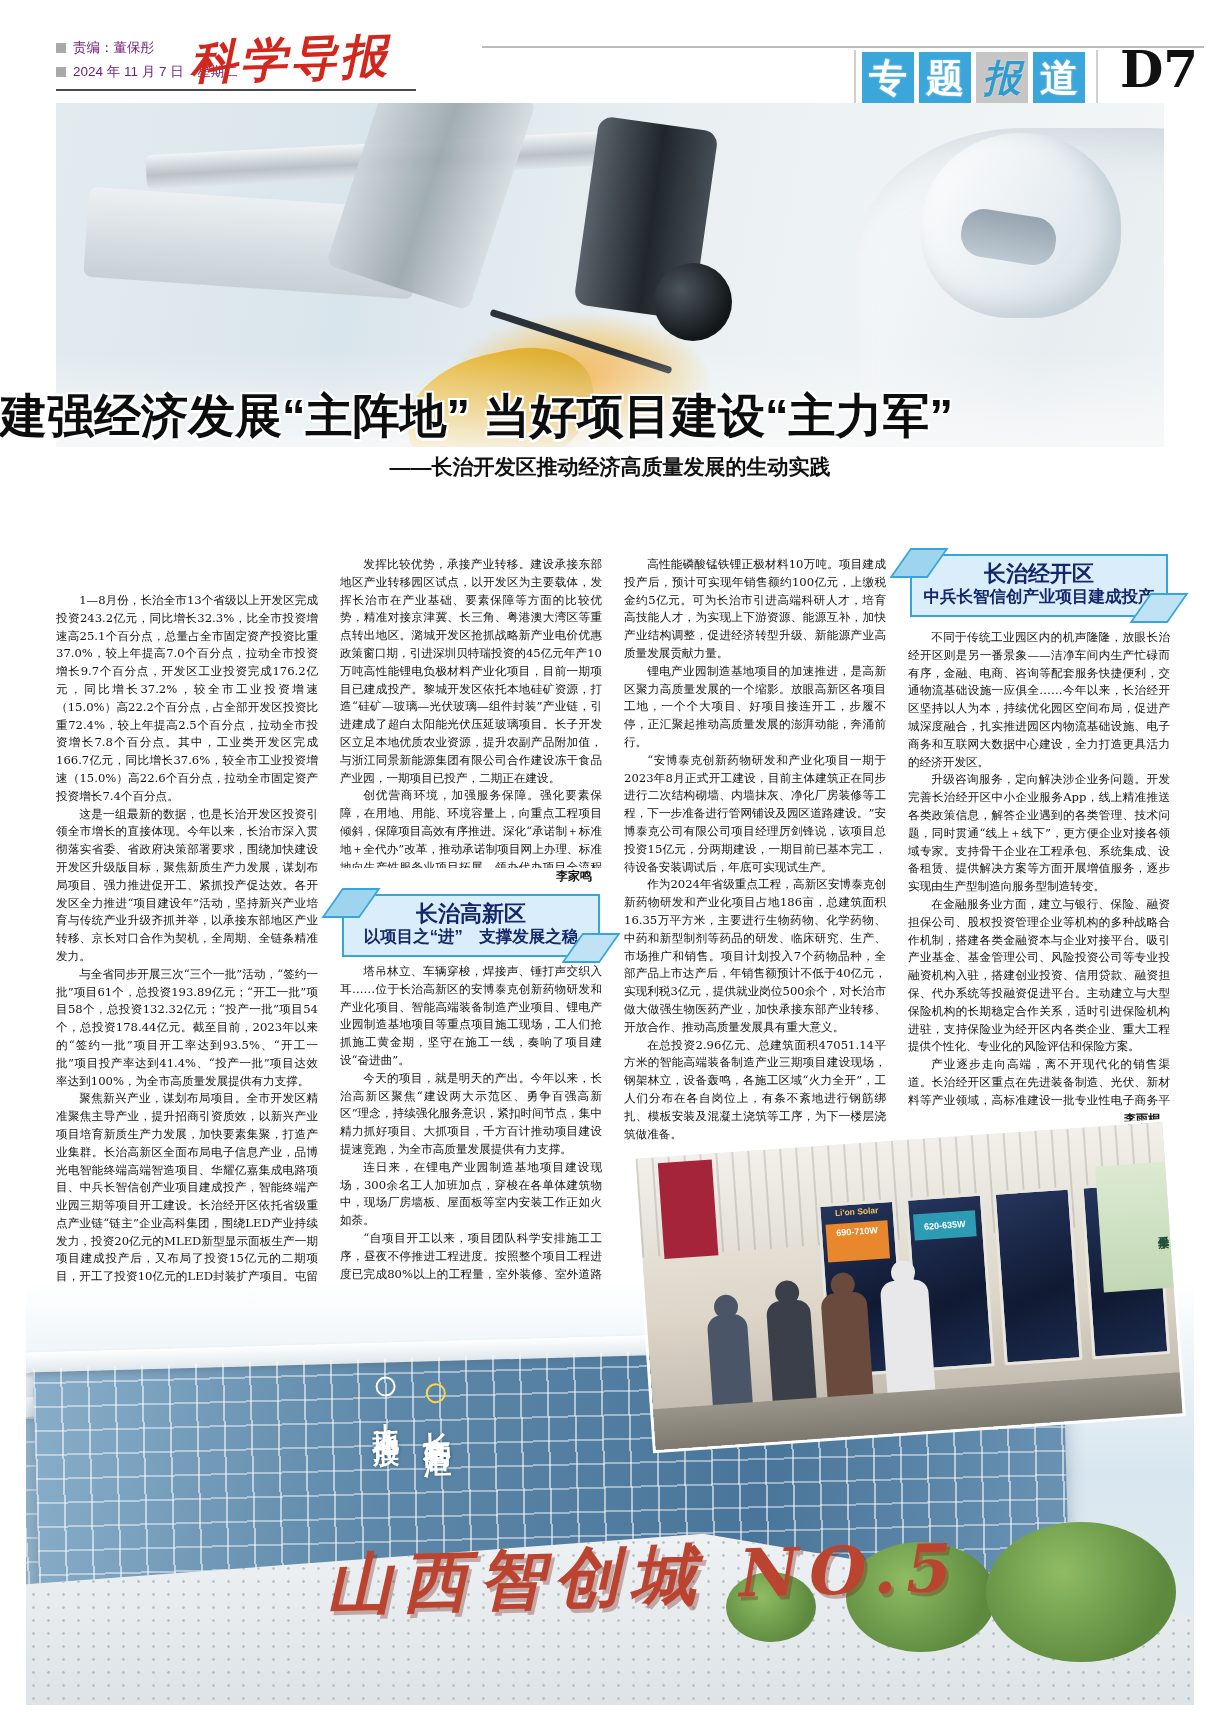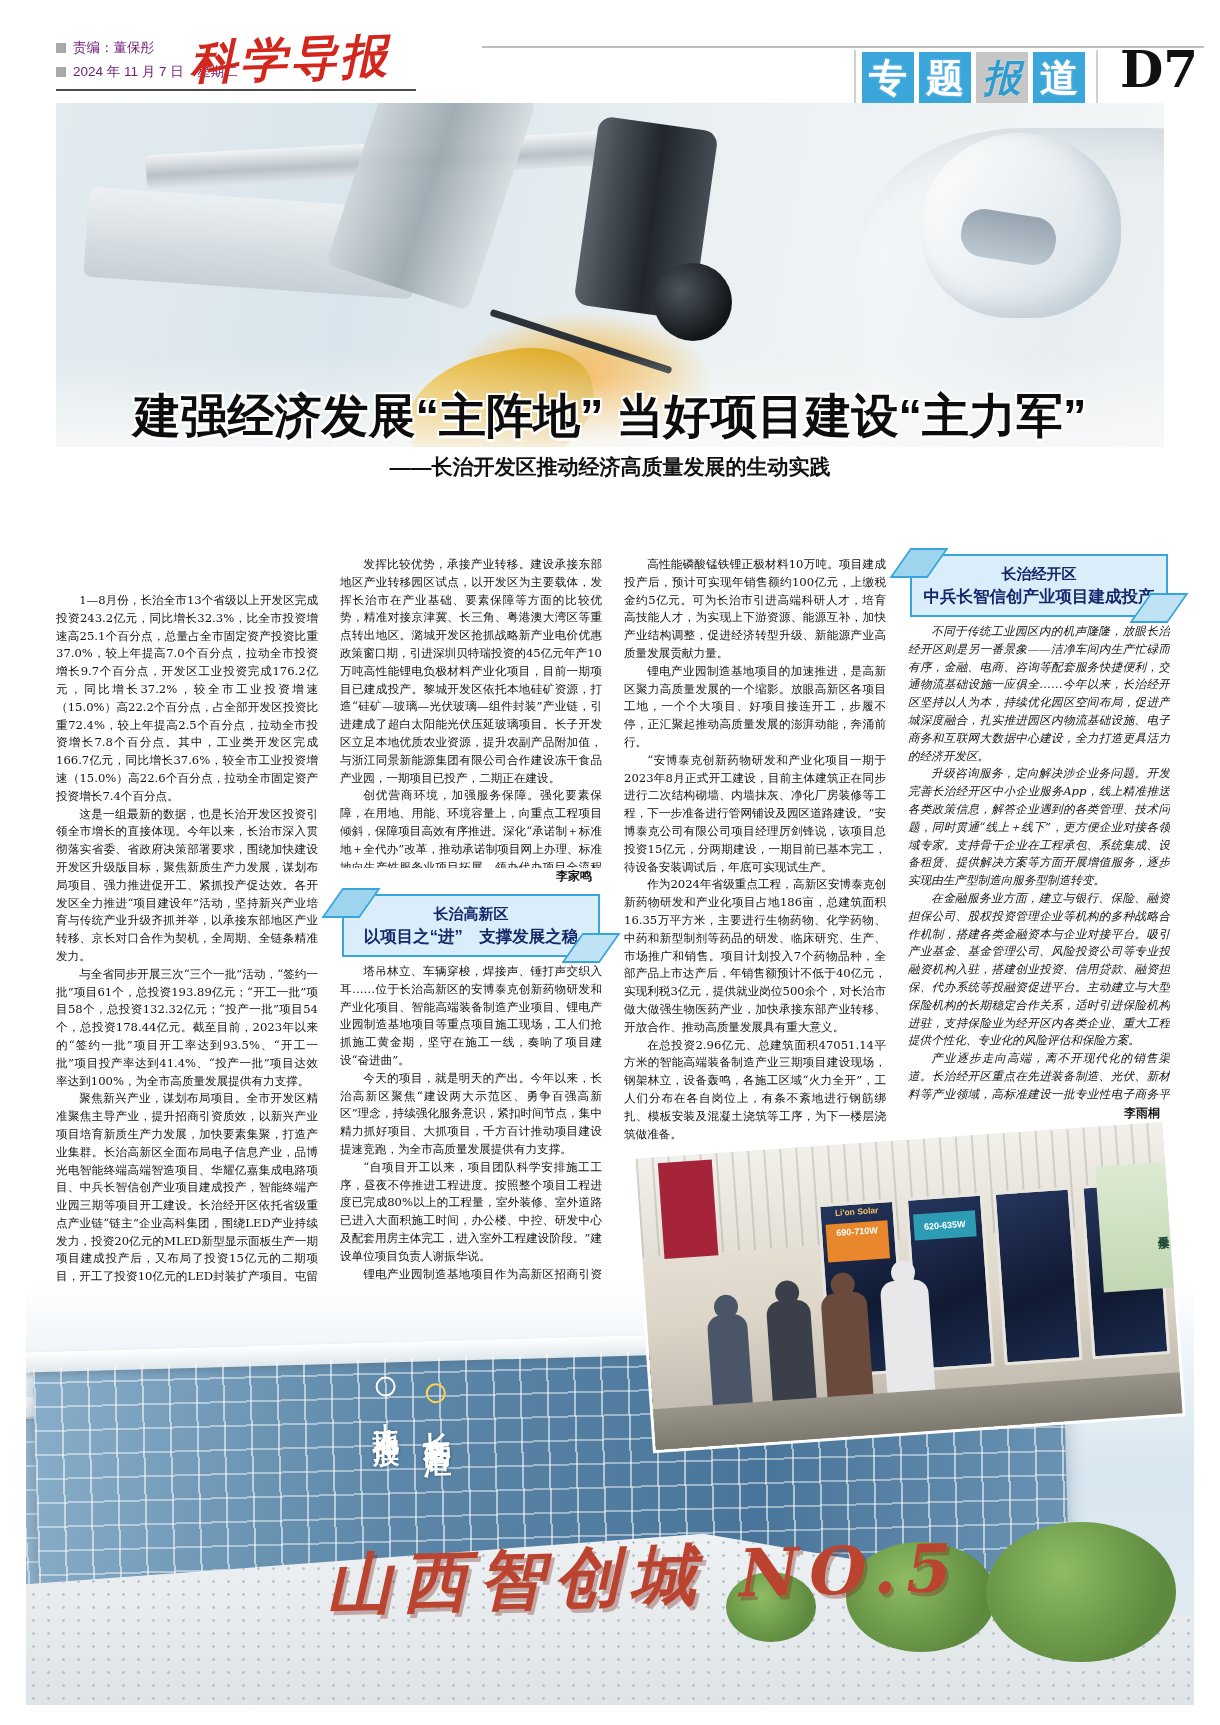--- a/index.html
+++ b/index.html
@@ -46,37 +46,37 @@
   .pt-suit{position:absolute;left:800px;top:25px;width:420px;height:330px;border-radius:40% 30% 0 0;
            background:linear-gradient(110deg,#f7f9fa,#e7edf0 50%,#f3f6f7);box-shadow:inset -25px 10px 40px rgba(170,185,195,.45);}
   .pt-hood{position:absolute;left:865px;top:30px;width:200px;height:185px;border-radius:50% 50% 45% 45%;
            background:linear-gradient(120deg,#ffffff,#e2e9ee 70%);box-shadow:inset -14px -10px 24px rgba(160,175,188,.5);}
   .pt-visor{position:absolute;left:905px;top:110px;width:95px;height:48px;border-radius:22px;
             background:linear-gradient(#7a8b99,#aebcc6);opacity:.75;transform:rotate(9deg);}
   .pt-fade{position:absolute;left:0;bottom:0;width:100%;height:95px;
            background:linear-gradient(rgba(255,255,255,0),rgba(250,250,250,.85));}
 
   
-  .headline{position:absolute;left:0;top:385px;width:1220px;text-align:center;z-index:5;
+  .headline{position:absolute;left:0;top:385px;width:1220px;text-align:left;z-index:5;
             font-family:"Liberation Sans",sans-serif;font-weight:900;font-size:47px;color:#0d0d0d;
             letter-spacing:0;white-space:nowrap;
             text-shadow:-2px -2px 0 #fff,2px -2px 0 #fff,-2px 2px 0 #fff,2px 2px 0 #fff,0 3px 0 #fff;}
   .subhead{position:absolute;left:0;top:453px;width:1220px;text-align:center;z-index:5;
            font-family:"Liberation Sans",sans-serif;font-weight:bold;font-size:21px;color:#111;}
 
   
   .col{position:absolute;width:262px;font-size:11.6px;line-height:17.8px;color:#141414;text-align:justify;}
   .para{margin:0;text-indent:2em;}
   .clip{overflow:hidden;}
   .author{text-align:right;font-weight:bold;padding-right:10px;font-size:12px;height:20px;}
 
   
   .sec-box{position:relative;margin:6px 2px;background:#d9eefa;border:2px solid #35a5dc;
            text-align:center;padding:7px 4px 8px;}
-  .sec-box .l1{font-family:"Liberation Sans",sans-serif;font-weight:bold;font-size:15px;color:#14276b;line-height:22px;}
+  .sec-box .l1{font-family:"Liberation Sans",sans-serif;font-weight:bold;font-size:22px;color:#14276b;line-height:22px;}
   .sec-box .l2{font-family:"Liberation Sans",sans-serif;font-weight:bold;font-size:16.5px;color:#14276b;line-height:22px;}
   .slash{position:absolute;width:34px;height:26px;background:#9fd4ef;border:2px solid #35a5dc;
          transform:skewX(-35deg);}
   .slash.tl{left:-12px;top:-8px;}
   .slash.br{right:-12px;bottom:-8px;background:#bfe3f5;}
 
   
   .photo-expo{position:absolute;left:645px;top:1140px;width:528px;height:292px;z-index:4;
               transform:rotate(-4deg);overflow:hidden;background:linear-gradient(#efece5 0%,#ddd6c9 55%,#b9b2a6 100%);
               box-shadow:0 0 0 3px #fff;}
@@ -192,20 +192,21 @@
     <div class="author">李家鸣</div>
     <div class="sec-box">
       <span class="slash tl"></span>
       <div class="l1">长治高新区</div>
       <div class="l2">以项目之“进”　支撑发展之稳</div>
       <span class="slash br"></span>
     </div>
     <div class="clip" style="height:422px;">
         <p class="para">塔吊林立、车辆穿梭，焊接声、锤打声交织入耳……位于长治高新区的安博泰克创新药物研发和产业化项目、智能高端装备制造产业项目、锂电产业园制造基地项目等重点项目施工现场，工人们抢抓施工黄金期，坚守在施工一线，奏响了项目建设“奋进曲”。</p>
         <p class="para">今天的项目，就是明天的产出。今年以来，长治高新区聚焦“建设两大示范区、勇争百强高新区”理念，持续强化服务意识，紧扣时间节点，集中精力抓好项目、大抓项目，千方百计推动项目建设提速竞跑，为全市高质量发展提供有力支撑。</p>
+        <p class="para">连日来，在锂电产业园制造基地项目建设现场，300余名工人加班加点，穿梭在各单体建筑物中，现场厂房墙板、屋面板等室内安装工作正如火如荼。</p>
         <p class="para">“自项目开工以来，项目团队科学安排施工工序，昼夜不停推进工程进度。按照整个项目工程进度已完成80%以上的工程量，室外装修、室外道路已进入大面积施工时间，办公楼、中控、研发中心及配套用房主体完工，进入室外工程建设阶段。”建设单位项目负责人谢振华说。</p>
         <p class="para">锂电产业园制造基地项目作为高新区招商引资的重点项目，项目一期规划总占地面积约306亩，新建厂房等建筑11万余平方米，建设16条全自动生产线，实现年产</p>
       </div>
   </div>
 
   <div class="col" style="left:624px;top:556px;">
     <div class="clip" style="height:586px;">
         <p class="para">高性能磷酸锰铁锂正极材料10万吨。项目建成投产后，预计可实现年销售额约100亿元，上缴税金约5亿元。可为长治市引进高端科研人才，培育高技能人才，为实现上下游资源、能源互补，加快产业结构调整，促进经济转型升级、新能源产业高质量发展贡献力量。</p>
         <p class="para">锂电产业园制造基地项目的加速推进，是高新区聚力高质量发展的一个缩影。放眼高新区各项目工地，一个个大项目、好项目接连开工，步履不停，正汇聚起推动高质量发展的澎湃动能，奔涌前行。</p>
         <p class="para">“安博泰克创新药物研发和产业化项目一期于2023年8月正式开工建设，目前主体建筑正在同步进行二次结构砌墙、内墙抹灰、净化厂房装修等工程，下一步准备进行管网铺设及园区道路建设。”安博泰克公司有限公司项目经理厉剑锋说，该项目总投资15亿元，分两期建设，一期目前已基本完工，待设备安装调试后，年底可实现试生产。</p>
@@ -215,21 +216,21 @@
     <div class="author">李茹</div>
   </div>
 
   <div class="col" style="left:908px;top:548px;">
     <div class="sec-box">
       <span class="slash tl"></span>
       <div class="l1">长治经开区</div>
       <div class="l2">中兵长智信创产业项目建成投产</div>
       <span class="slash br"></span>
     </div>
-    <div class="clip" style="height:482px;margin-top:6px;font-style:italic;">
+    <div class="clip" style="height:482px;margin-top:12px;">
         <p class="para">不同于传统工业园区内的机声隆隆，放眼长治经开区则是另一番景象——洁净车间内生产忙碌而有序，金融、电商、咨询等配套服务快捷便利，交通物流基础设施一应俱全……今年以来，长治经开区坚持以人为本，持续优化园区空间布局，促进产城深度融合，扎实推进园区内物流基础设施、电子商务和互联网大数据中心建设，全力打造更具活力的经济开发区。</p>
         <p class="para">升级咨询服务，定向解决涉企业务问题。开发完善长治经开区中小企业服务App，线上精准推送各类政策信息，解答企业遇到的各类管理、技术问题，同时贯通“线上＋线下”，更方便企业对接各领域专家。支持骨干企业在工程承包、系统集成、设备租赁、提供解决方案等方面开展增值服务，逐步实现由生产型制造向服务型制造转变。</p>
         <p class="para">在金融服务业方面，建立与银行、保险、融资担保公司、股权投资管理企业等机构的多种战略合作机制，搭建各类金融资本与企业对接平台。吸引产业基金、基金管理公司、风险投资公司等专业投融资机构入驻，搭建创业投资、信用贷款、融资担保、代办系统等投融资促进平台。主动建立与大型保险机构的长期稳定合作关系，适时引进保险机构进驻，支持保险业为经开区内各类企业、重大工程提供个性化、专业化的风险评估和保险方案。</p>
         <p class="para">产业逐步走向高端，离不开现代化的销售渠道。长治经开区重点在先进装备制造、光伏、新材料等产业领域，高标准建设一批专业性电子商务平台。同时积极发展与电子商务协同运作的物流配送体系，加快建设骨干企业和电商交易平台、快递物流企业三方合作平台。</p>
       </div>
     <div class="author">李雨桐</div>
   </div>
 
   <div class="photo-bld">
     <div class="bld-wing">

